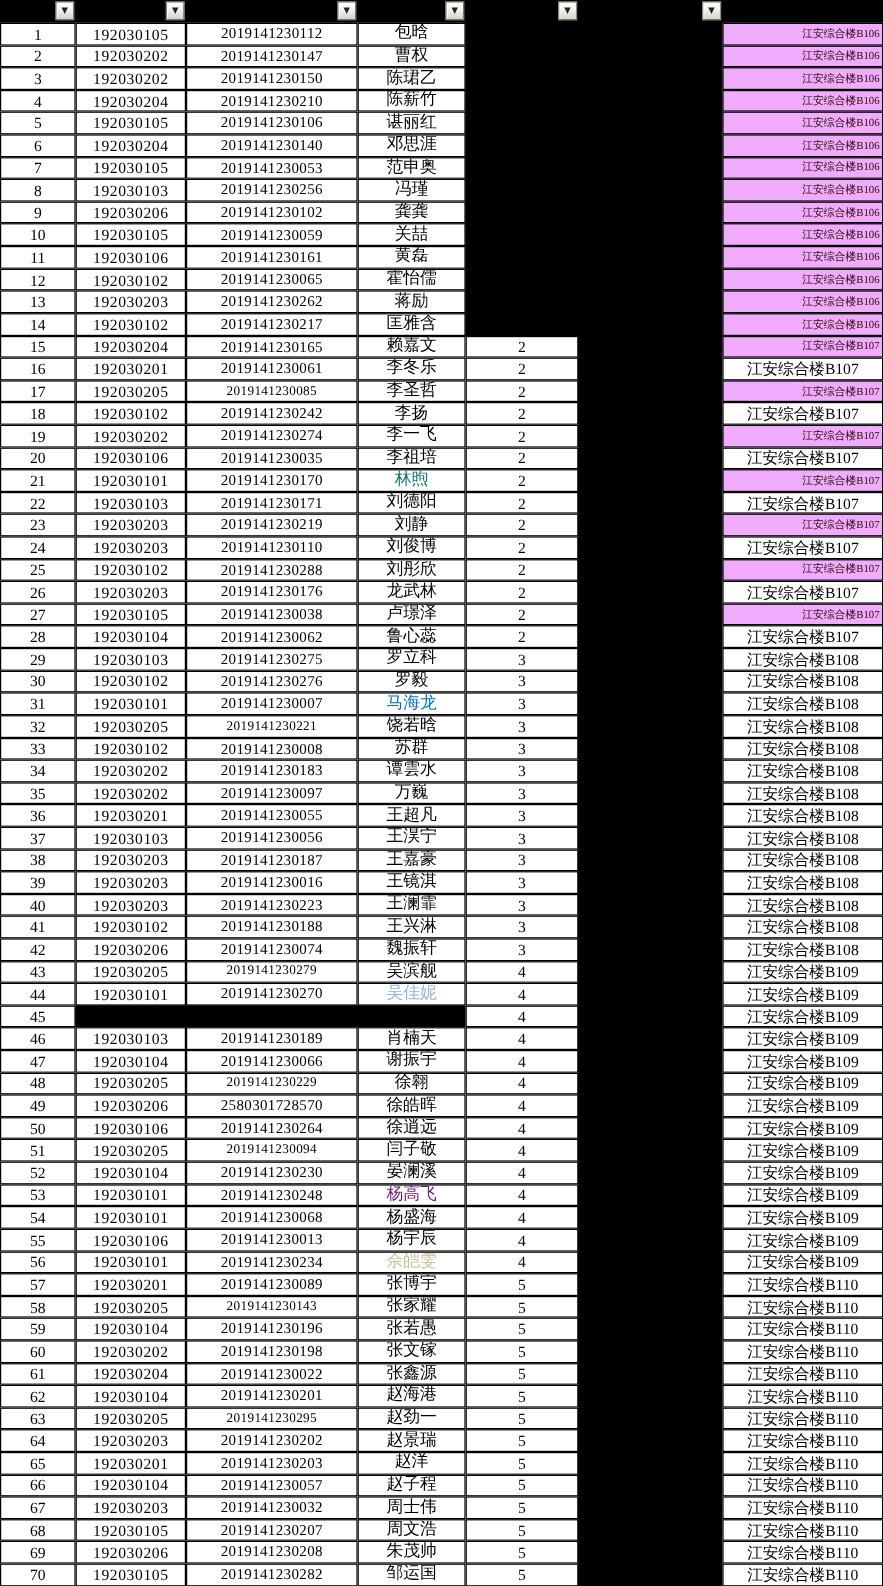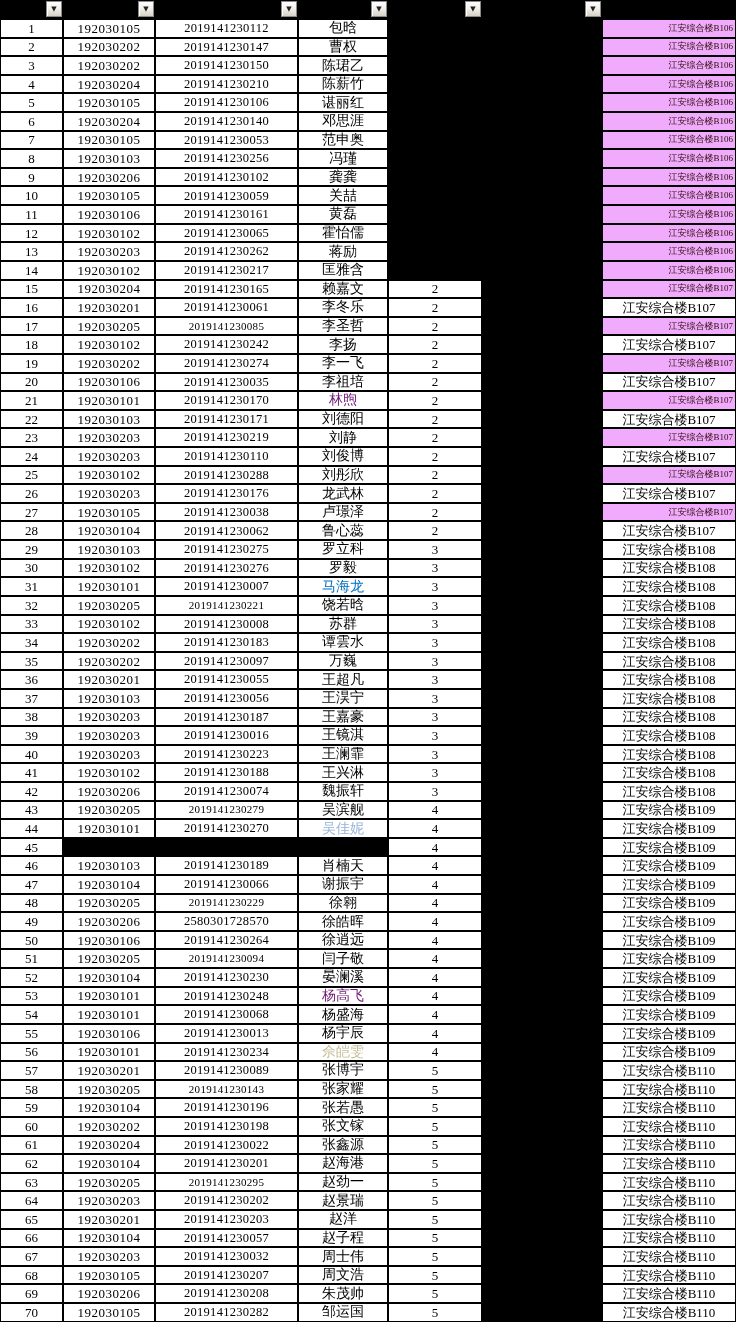--- a/index.html
+++ b/index.html
@@ -250,21 +250,21 @@
         <div class="cell sid c2">2019141230035</div>
         <div class="cell name c3">李祖培</div>
         <div class="cell grp c4">2</div>
         <div class="cell black c5"></div>
         <div class="cell loc c6">江安综合楼B107</div>
       </div>
       <div class="row">
         <div class="cell num c0">21</div>
         <div class="cell cls c1">192030101</div>
         <div class="cell sid c2">2019141230170</div>
-        <div class="cell name c3" style="color: #701a75;">林煦</div>
+        <div class="cell name c3" style="color: #0f766e;">林煦</div>
         <div class="cell grp c4">2</div>
         <div class="cell black c5"></div>
         <div class="cell loc faint c6" style="color: rgb(43, 13, 8);">江安综合楼B107</div>
       </div>
       <div class="row">
         <div class="cell num c0">22</div>
         <div class="cell cls c1">192030103</div>
         <div class="cell sid c2">2019141230171</div>
         <div class="cell name c3">刘德阳</div>
         <div class="cell grp c4">2</div>

